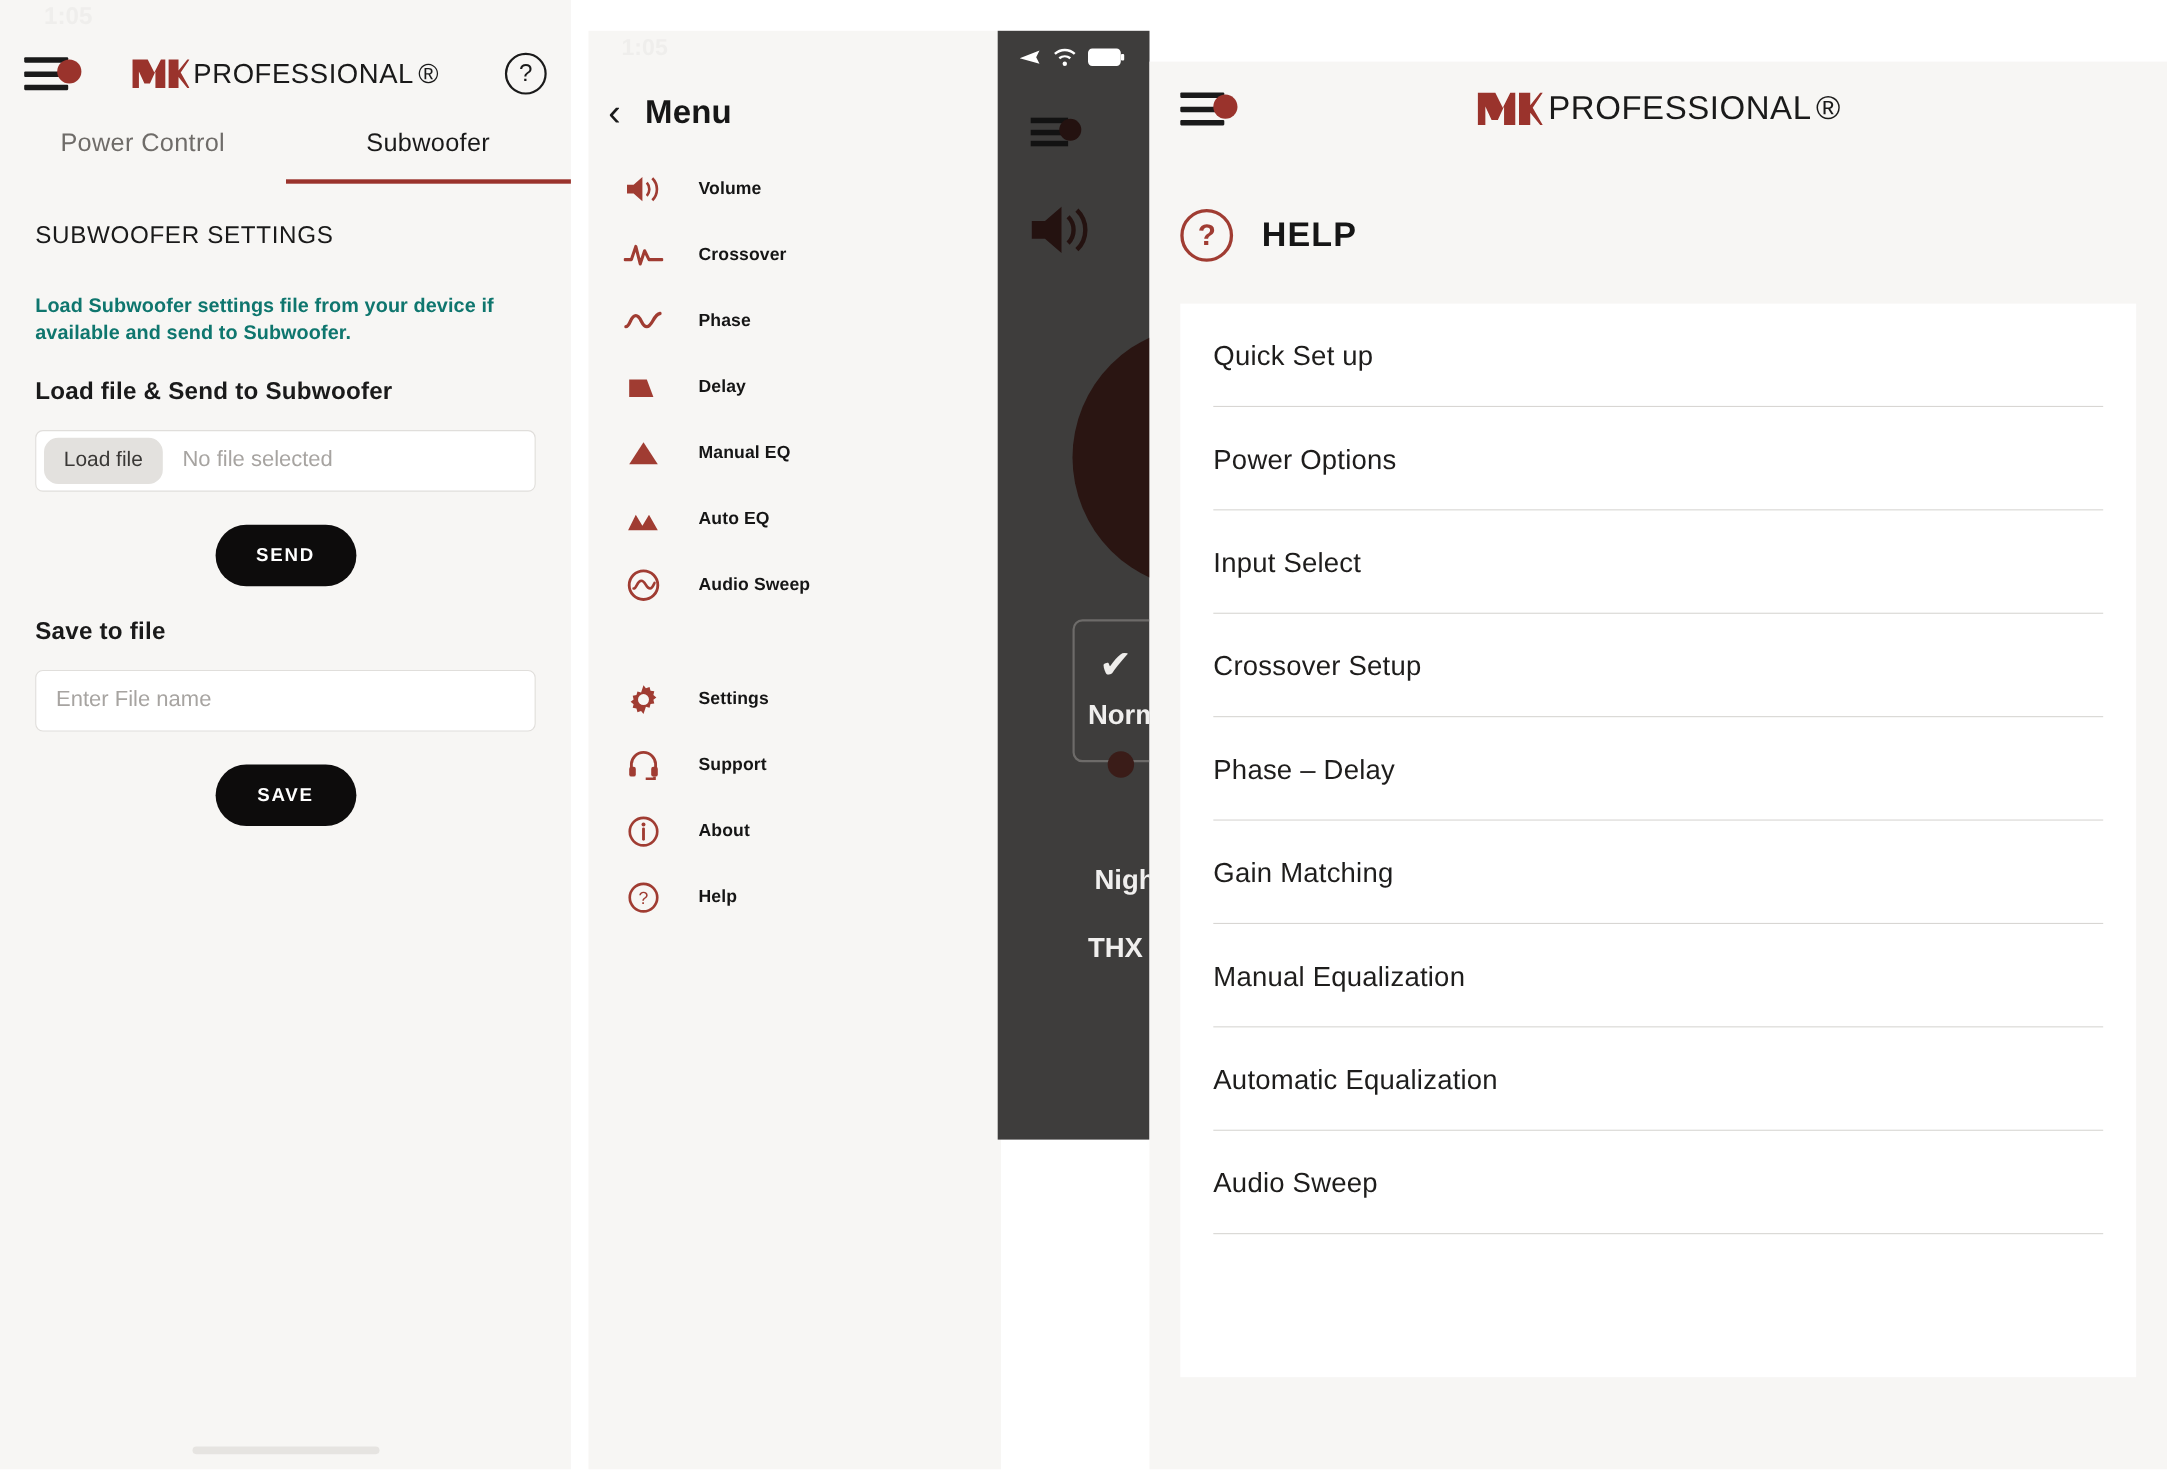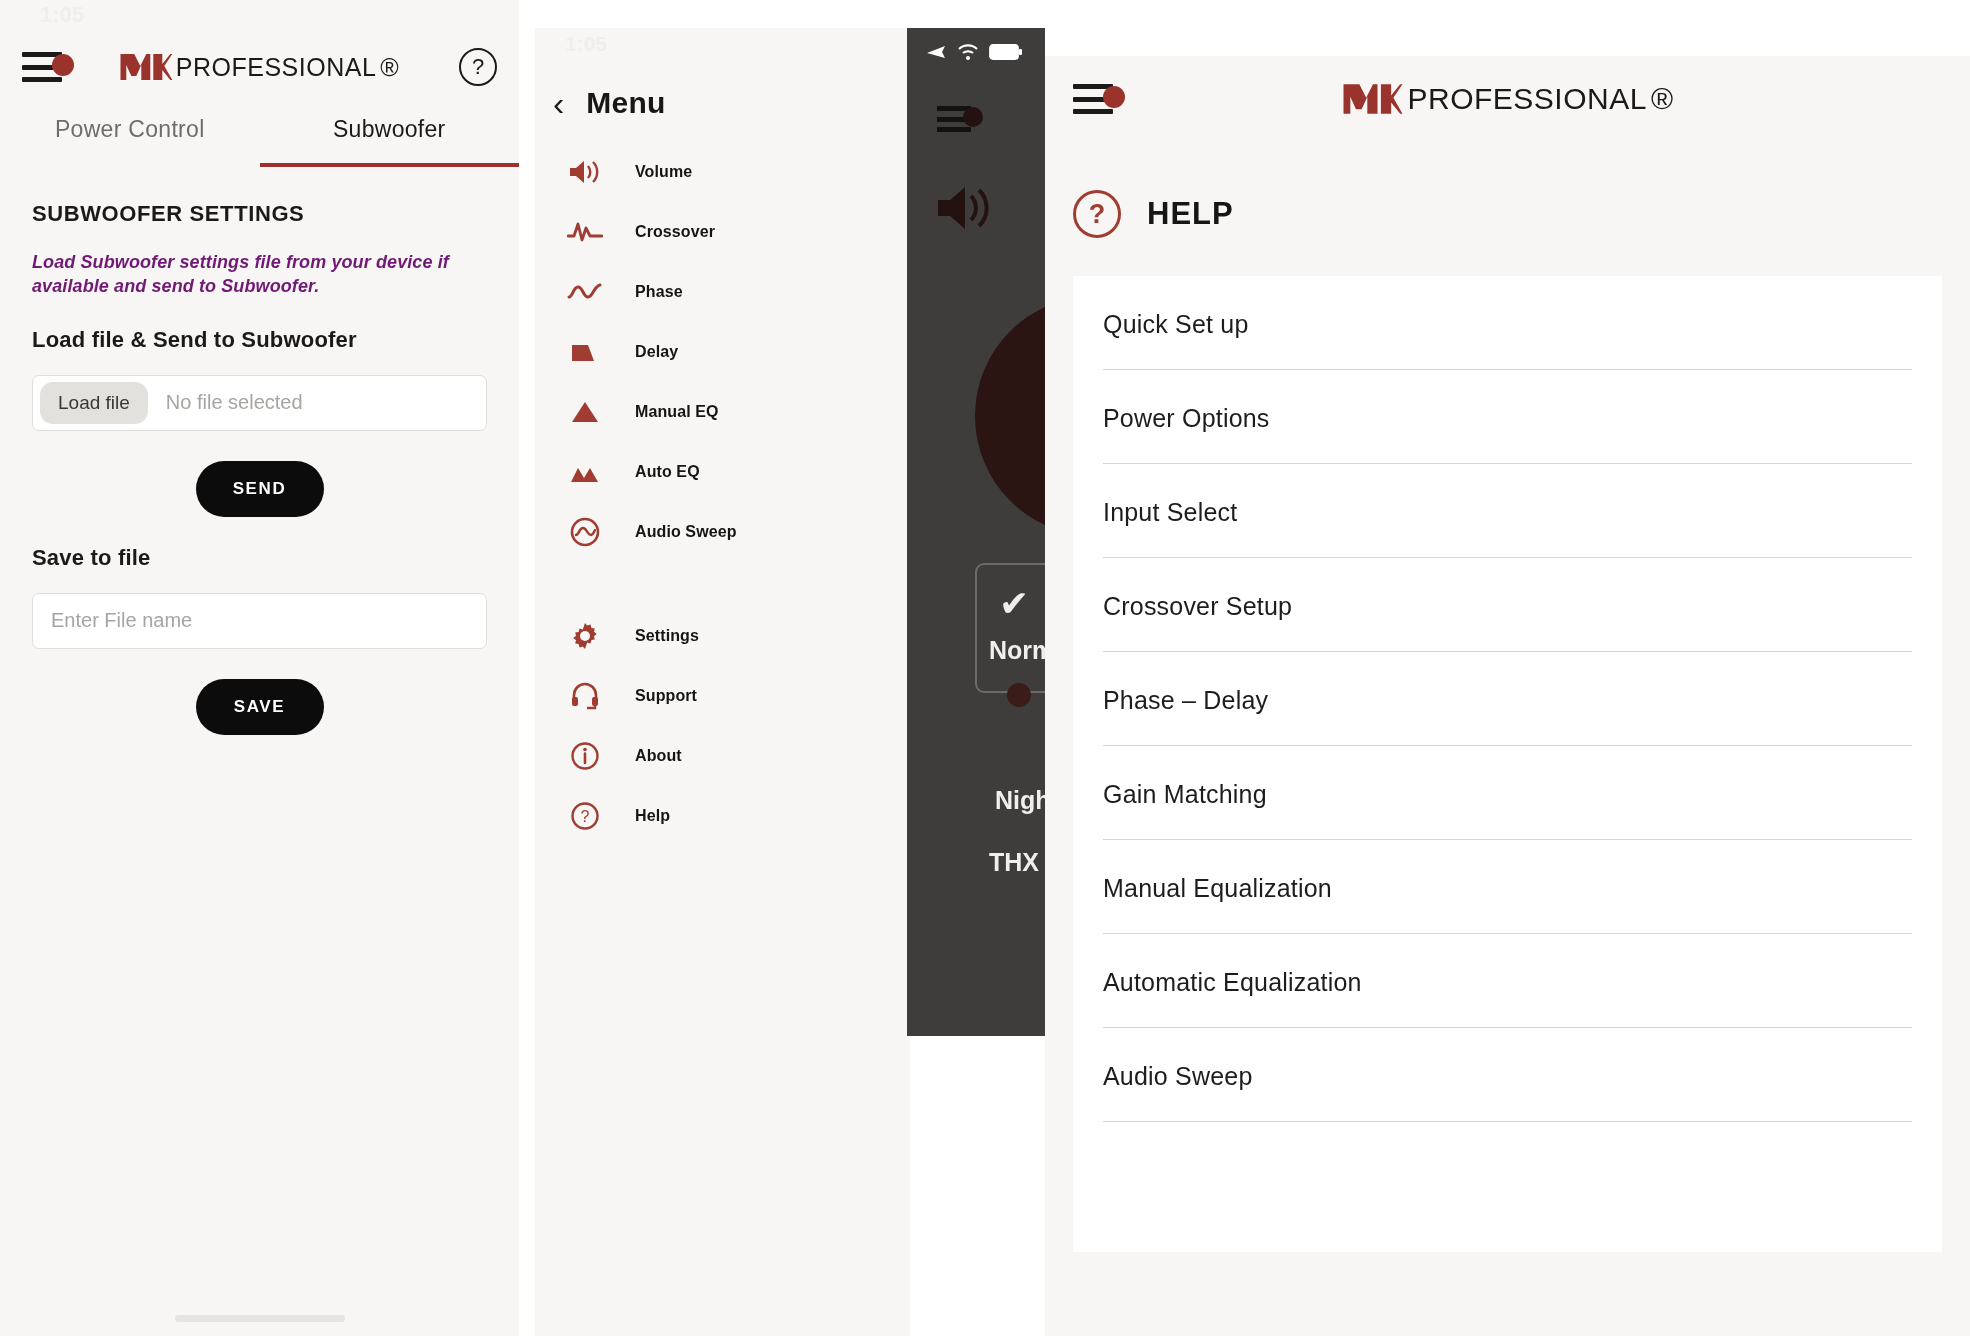--- a/index.html
+++ b/index.html
@@ -37,22 +37,22 @@
   #left-panel .appbar .logo { position:absolute; left:50%; transform:translateX(-50%); }
   #left-panel .appbar .logo .word { font-size:25px; }
   #left-panel .help-circle {
     position:absolute; right:22px; width:38px; height:38px; border-radius:50%;
     border:2.5px solid #1a1a1a; display:flex; align-items:center; justify-content:center;
     font-size:22px; color:#1a1a1a; font-weight:400;
   }
   .tabs { display:flex; margin-top:12px; }
   .tab { flex:1; text-align:center; padding-bottom:20px; font-size:23px; color:#6f6c69; letter-spacing:.3px; }
   .tab.active { color:#1a1a1a; border-bottom:4px solid #9a332c; }
-  .section-title { margin:34px 32px 0; font-size:22px; font-weight:700; letter-spacing:.6px; color:#1a1a1a; }
-  .body-text { margin:24px 32px 0; font-size:18px; line-height:1.33; color:#701a75; font-weight:600; letter-spacing:.1px;font-style:italic; }
+  .section-title { margin:34px 32px 0; font-size:22px; font-weight:400; letter-spacing:.6px; color:#1a1a1a; }
+  .body-text { margin:40px 32px 0; font-size:18px; line-height:1.33; color:#0f766e; font-weight:600; letter-spacing:.1px; }
   .field-label { margin:28px 32px 0; font-size:22px; font-weight:700; color:#1a1a1a; letter-spacing:.2px; }
   .file-row {
     margin:22px 32px 0; height:56px; border:1.5px solid #e0dedb; border-radius:7px; background:#ffffff;
     display:flex; align-items:center; overflow:hidden;
   }
   .file-row .btn-load {
     background:#e3e1de; color:#3a3836; font-size:19px; padding:0 18px; height:42px;
     display:flex; align-items:center; margin-left:7px; border-radius:13px;
   }
   .file-row .fname { margin-left:18px; font-size:20px; color:#a7a4a1; }

